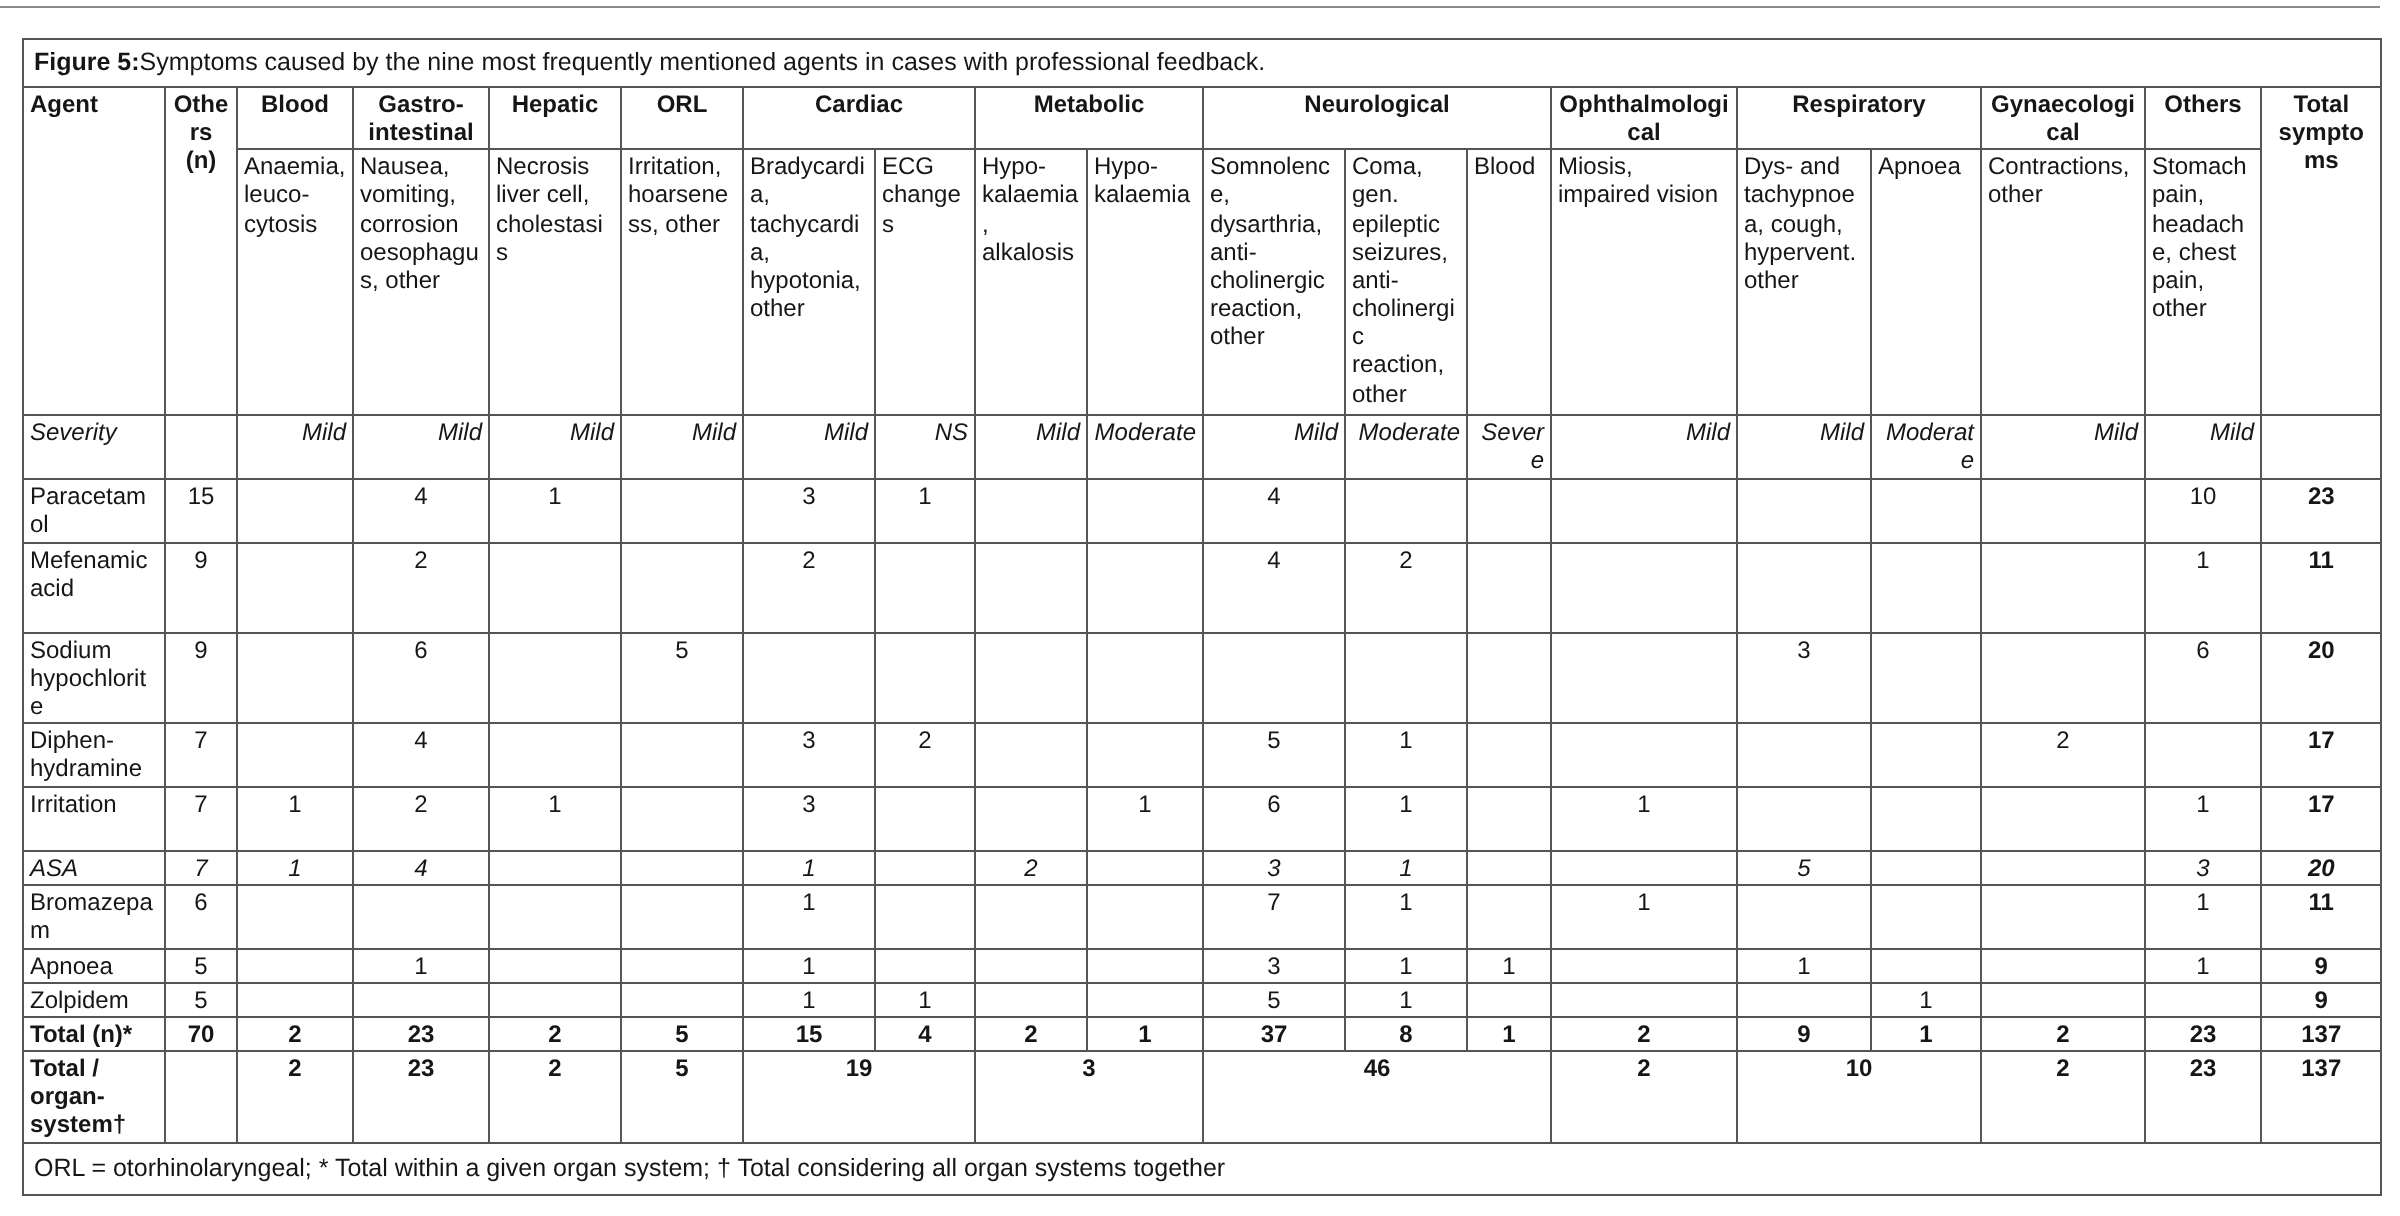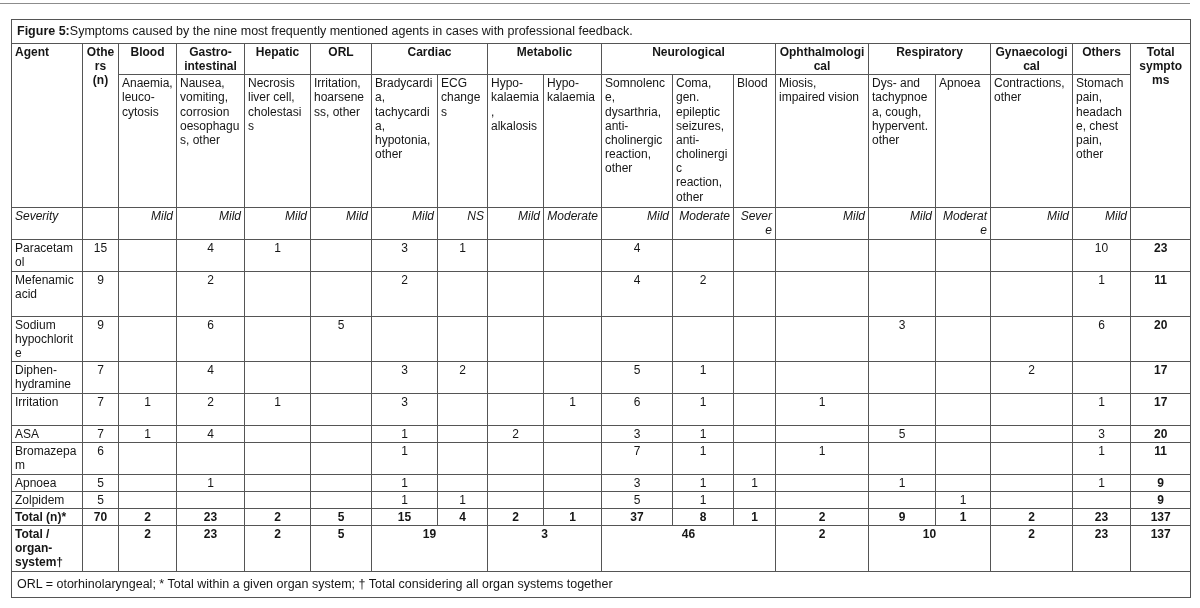--- a/index.html
+++ b/index.html
@@ -216,21 +216,21 @@
         <td class="num">6</td>
         <td class="num">1</td>
         <td class="num"></td>
         <td class="num">1</td>
         <td class="num"></td>
         <td class="num"></td>
         <td class="num"></td>
         <td class="num">1</td>
         <td class="num btot">17</td>
       </tr>
-      <tr style="height: 15px;">
+      <tr style="height: 15px; font-style: italic;">
         <td class="agent">ASA</td>
         <td class="num">7</td>
         <td class="num">1</td>
         <td class="num">4</td>
         <td class="num"></td>
         <td class="num"></td>
         <td class="num">1</td>
         <td class="num"></td>
         <td class="num">2</td>
         <td class="num"></td>

